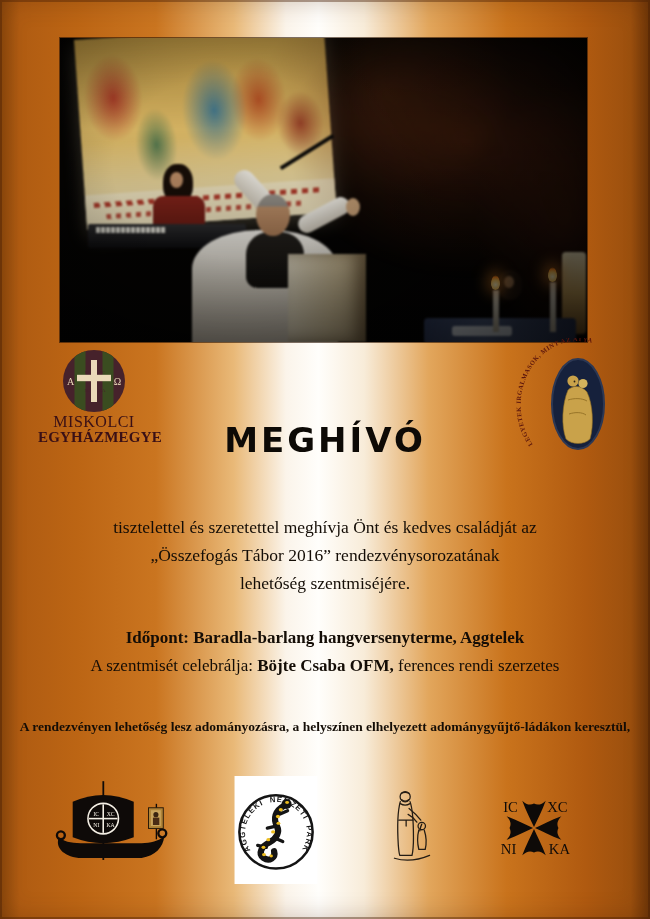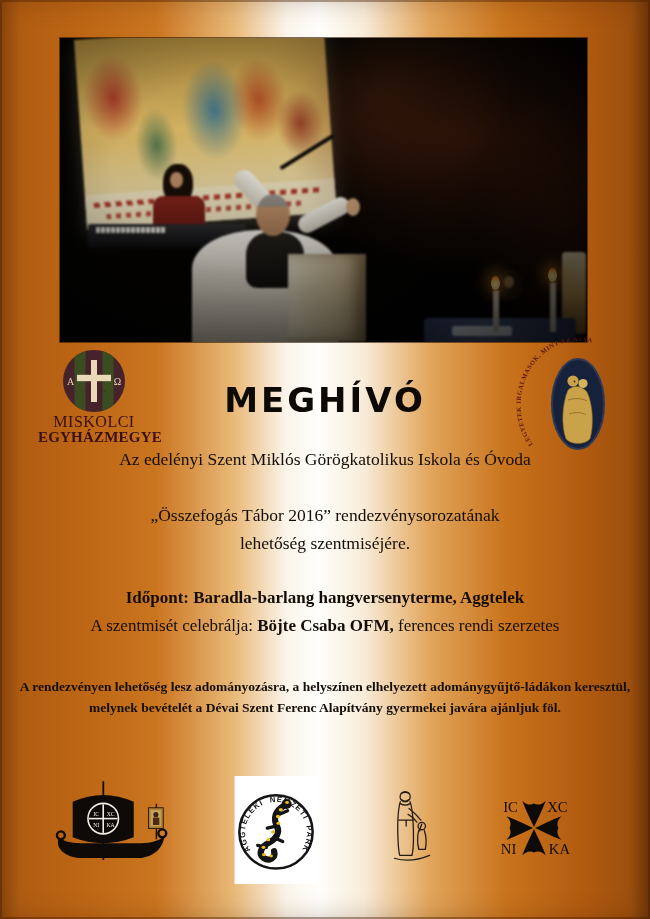--- a/index.html
+++ b/index.html
@@ -51,21 +51,21 @@
   .acolyte{position:absolute;left:438px;top:232px;width:24px;height:30px;border-radius:45%;background:#1c120b;}
   .acolyte-face{position:absolute;left:444px;top:238px;width:10px;height:12px;border-radius:50%;background:#8a6848;}
   .gold-icon{position:absolute;left:502px;top:214px;width:24px;height:82px;background:linear-gradient(180deg,#e9ddb8 0%,#caa35a 50%,#6e4c1e 100%);border-radius:4px;}
   .altar-cloth{position:absolute;left:364px;top:280px;width:152px;height:26px;background:linear-gradient(90deg,#2e3a5a,#4a5878 40%,#26304c);border-radius:4px;}
   .altar-white{position:absolute;left:392px;top:288px;width:60px;height:10px;background:#cfd4da;border-radius:3px;}
   .vignette{position:absolute;inset:0;background:
       radial-gradient(ellipse 420px 300px at 34% 42%, rgba(0,0,0,0) 30%, rgba(0,0,0,.5) 85%),
       linear-gradient(180deg, rgba(0,0,0,.18) 0%, rgba(0,0,0,0) 30%, rgba(0,0,0,.45) 100%);}
 
   
-  .ctr{position:absolute;left:0;width:650px;text-align:center;color:#140d06;}
+  .ctr{position:absolute;left:0;width:650px;text-align:center;color:#140d06;margin-top:40px;}
   .title{top:380px;font-family:"DejaVu Sans",sans-serif;font-size:34px;font-weight:700;letter-spacing:3px;color:#0d0a06;}
   .body-line{font-size:17.5px;}
   .b{font-weight:700;}
   .donate{font-size:13.5px;font-weight:700;}
   .quote{top:735px;font-size:12.5px;}
   .quote .big{font-size:17.5px;}
 
   
   .logo{position:absolute;}
   .miskolci-text{position:absolute;left:38px;top:414px;width:112px;text-align:center;color:#3a1016;line-height:1.02;}
@@ -149,29 +149,28 @@
       <circle cx="60.5" cy="43.5" r="0.9" fill="#2a2014"></circle>
       <path d="M54,62 C60,60 68,60 73,63" stroke="#8a6820" stroke-width="0.8" fill="none"></path>
       <path d="M55,76 C61,74 68,74 72,77" stroke="#8a6820" stroke-width="0.8" fill="none"></path>
       <text font-size="6.4" font-weight="bold" font-family="Liberation Serif, serif" fill="#5c150c" letter-spacing="0.6">
         <textPath href="#mercyArc" startOffset="2">LEGYETEK IRGALMASOK, MINT AZ ATYA</textPath>
       </text>
     </svg>
   </div>
 
   <div class="ctr title">MEGHÍVÓ</div>
-  <div class="ctr body-line" style="top:449px;">Az edelényi Szent Miklós Görögkatolikus Iskola és Óvoda</div>
+  <div class="ctr body-line" style="top:477px;">tisztelettel és szeretettel meghívja Önt és kedves családját az</div>
   <div class="ctr body-line" style="top:505px;">„Összefogás Tábor 2016” rendezvénysorozatának</div>
   <div class="ctr body-line" style="top:533px;">lehetőség szentmiséjére.</div>
   <div class="ctr body-line b" style="top:588px;font-size:17px;">Időpont: Baradla-barlang hangversenyterme, Aggtelek</div>
   <div class="ctr body-line" style="top:616px;font-size:17px;">
     <span>A szentmisét celebrálja: </span><span class="b">Böjte Csaba OFM,</span><span> ferences rendi szerzetes</span>
   </div>
   <div class="ctr donate" style="top:679px;">A rendezvényen lehetőség lesz adományozásra, a helyszínen elhelyezett adománygyűjtő-ládákon keresztül,</div>
-  <div class="ctr donate" style="top:700px;">melynek bevételét a Dévai Szent Ferenc Alapítvány gyermekei javára ajánljuk föl.</div>
 
   <div class="logo" style="left:53px;top:778px;">
     <svg width="128" height="94" viewBox="0 0 130 95">
       <rect x="50.2" y="3" width="1.8" height="80" fill="#0e0a08"></rect>
       <path d="M20,24 Q51,10 82,24 L82,60 Q51,72 20,60 Z" fill="#0e0a08"></path>
       <circle cx="51" cy="41" r="15.5" fill="none" stroke="#f4efe4" stroke-width="1.6"></circle>
       <line x1="51" y1="26.5" x2="51" y2="55.5" stroke="#f4efe4" stroke-width="1.6"></line>
       <line x1="36.5" y1="41" x2="65.5" y2="41" stroke="#f4efe4" stroke-width="1.6"></line>
       <text x="44" y="38.5" font-size="5.8" font-family="Liberation Serif, serif" fill="#f4efe4" text-anchor="middle">IC</text>
       <text x="58.5" y="38.5" font-size="5.8" font-family="Liberation Serif, serif" fill="#f4efe4" text-anchor="middle">XC</text>

